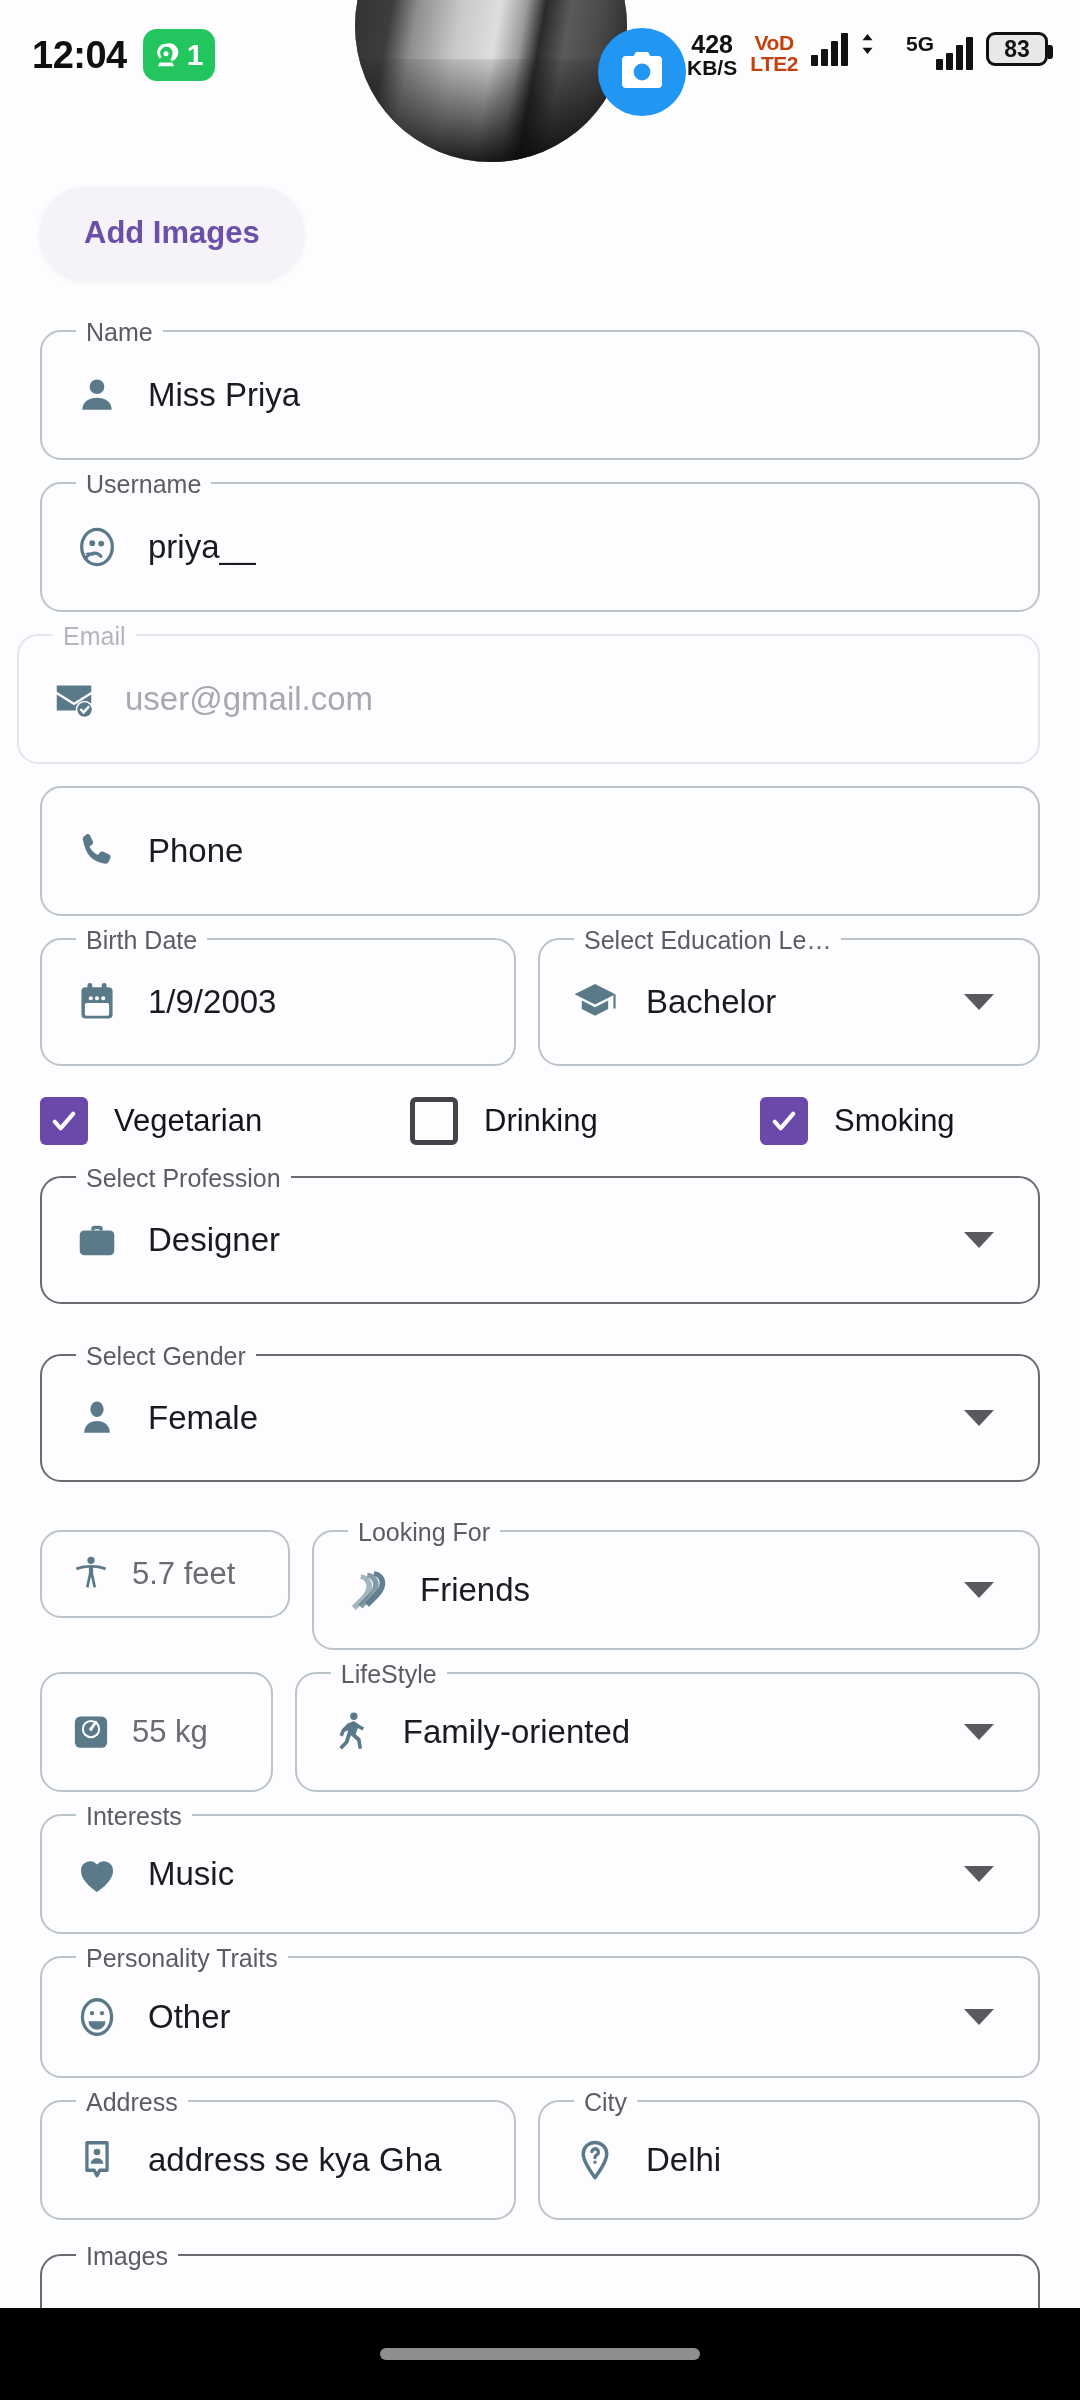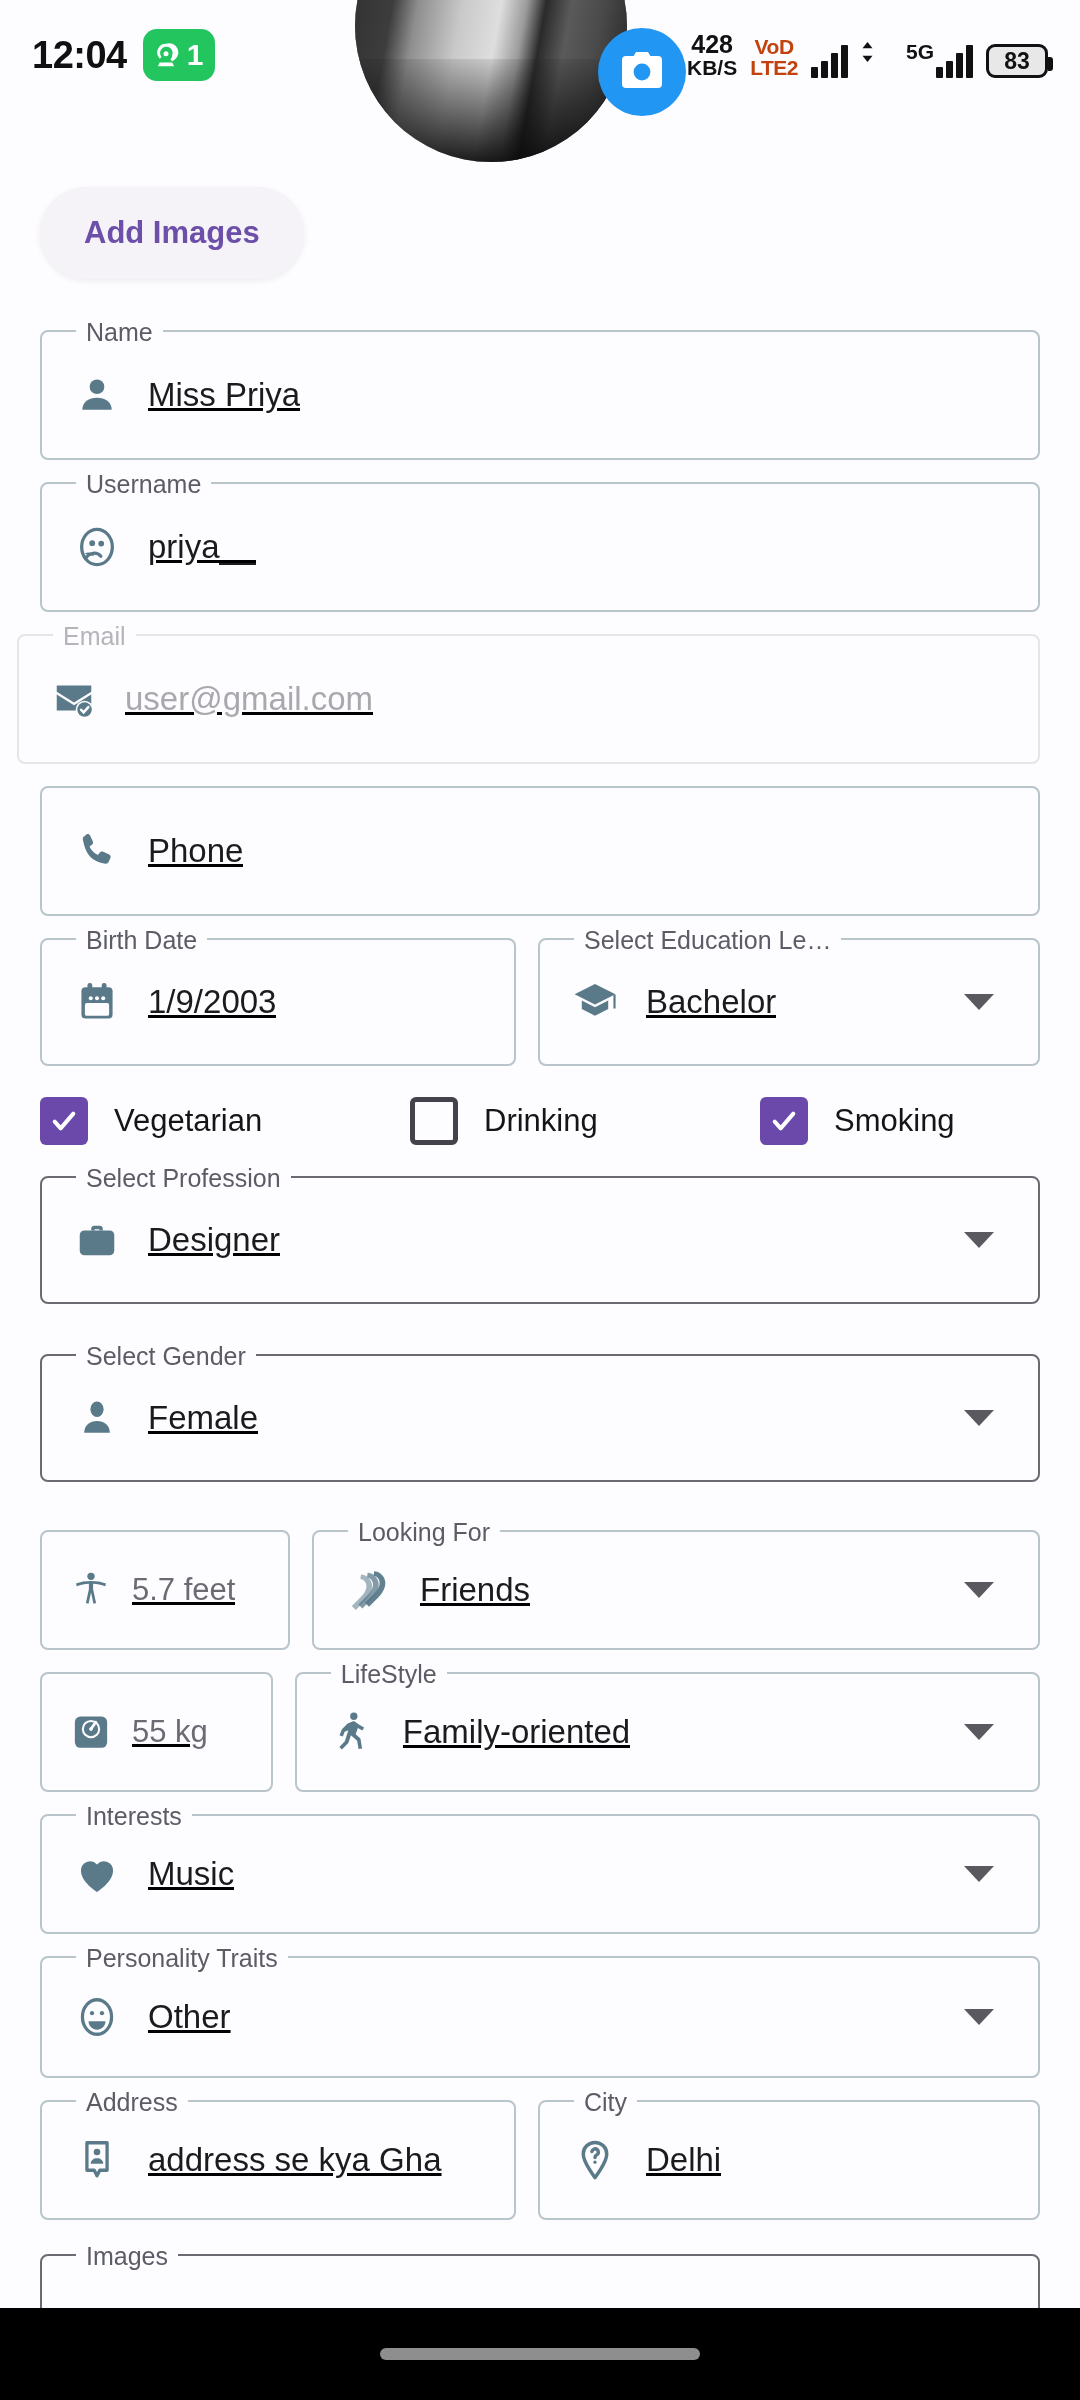--- a/index.html
+++ b/index.html
@@ -40,21 +40,21 @@
   .hotspot-pill {
     display: flex; align-items: center; gap: 6px;
     background: #22c55e;
     border-radius: 14px;
     height: 52px;
     padding: 0 12px 0 8px;
   }
   .hotspot-pill svg { display:block; }
   .hotspot-num { color:#fff; font-size: 30px; font-weight: 600; }
 
-  .sb-right { display: flex; align-items: flex-end; gap: 13px; }
+  .sb-right { display: flex; align-items: flex-start; gap: 13px; }
   .netspeed { text-align: center; line-height: 1.0; }
   .netspeed .v { font-size: 25px; font-weight: 700; color:#111; display:block;}
   .netspeed .u { font-size: 21px; font-weight: 700; color:#111; display:block;}
   .volte { text-align:center; line-height:1.0; }
   .volte .a, .volte .b { font-size: 21px; font-weight: 800; color:#c2410c; display:block; letter-spacing:-0.5px;}
   .bars { display:flex; align-items:flex-end; gap:3px; height:34px; }
   .bars i { display:block; width:7px; background:#111; border-radius:1px;}
   .bars i:nth-child(1){height:11px}
   .bars i:nth-child(2){height:17px}
   .bars i:nth-child(3){height:25px}
@@ -121,26 +121,25 @@
     box-shadow: 0 2px 6px rgba(0,0,0,0.07);
     z-index: 10;
   }
 
   
   .form { position: absolute; left: 0; top: 330px; width: 1080px; }
 
   .field {
     position: relative;
     border: 2px solid #b9c4cb;
-    border-radius: 8px;
+    border-radius: 21px;
     background: #fdfcfe;
     display: flex;
     align-items: center;
     padding: 0 26px;
-    text-decoration: underline;
   }
   .field.dark { border-color: #6a6a72; }
   .field.light { border-color: #e6e4e8; margin-left: 17px; }
 
   .legend {
     position: absolute;
     top: -17px; left: 34px;
     background: #fdfcfe;
     padding: 0 10px;
     font-size: 25px;
@@ -393,21 +392,21 @@
         <svg width="44" height="44" viewBox="0 0 24 24" fill="#5a7a8a">
           <ellipse cx="12" cy="7.2" rx="3.6" ry="4.2"></ellipse>
           <path d="M5 20c0-4 3.2-6.4 7-6.4s7 2.4 7 6.4z"></path>
         </svg>
       </div>
       <div class="fval">Female</div>
       <div class="caret"></div>
     </div>
 
     <div class="row mx" style="margin-top:48px;">
-      <div class="field" style="height:120px; width:250px; padding:0 20px;">
+      <div class="field" style="height:88px; width:250px; padding:0 20px;">
         <div class="fi">
           <svg width="42" height="42" viewBox="0 0 24 24" fill="#5a7a8a">
             <circle cx="12" cy="4.2" r="2.1"></circle>
             <path d="M3.4 8.3c2.6-1.1 5.4-1.5 8.6-1.5s6 .4 8.6 1.5l-.5 1.5c-2.3-.9-4.6-1.3-6.9-1.4v3.2l1.7 7.8-1.5.4-1.4-6.4-1.4 6.4-1.5-.4 1.7-7.8V8.4c-2.3.1-4.6.5-6.9 1.4z"></path>
           </svg>
         </div>
         <div class="fval grey" style="margin-left:12px; font-size:31px;">5.7 feet</div>
       </div>
 
       <div class="field" style="height:120px; width:728px;">

